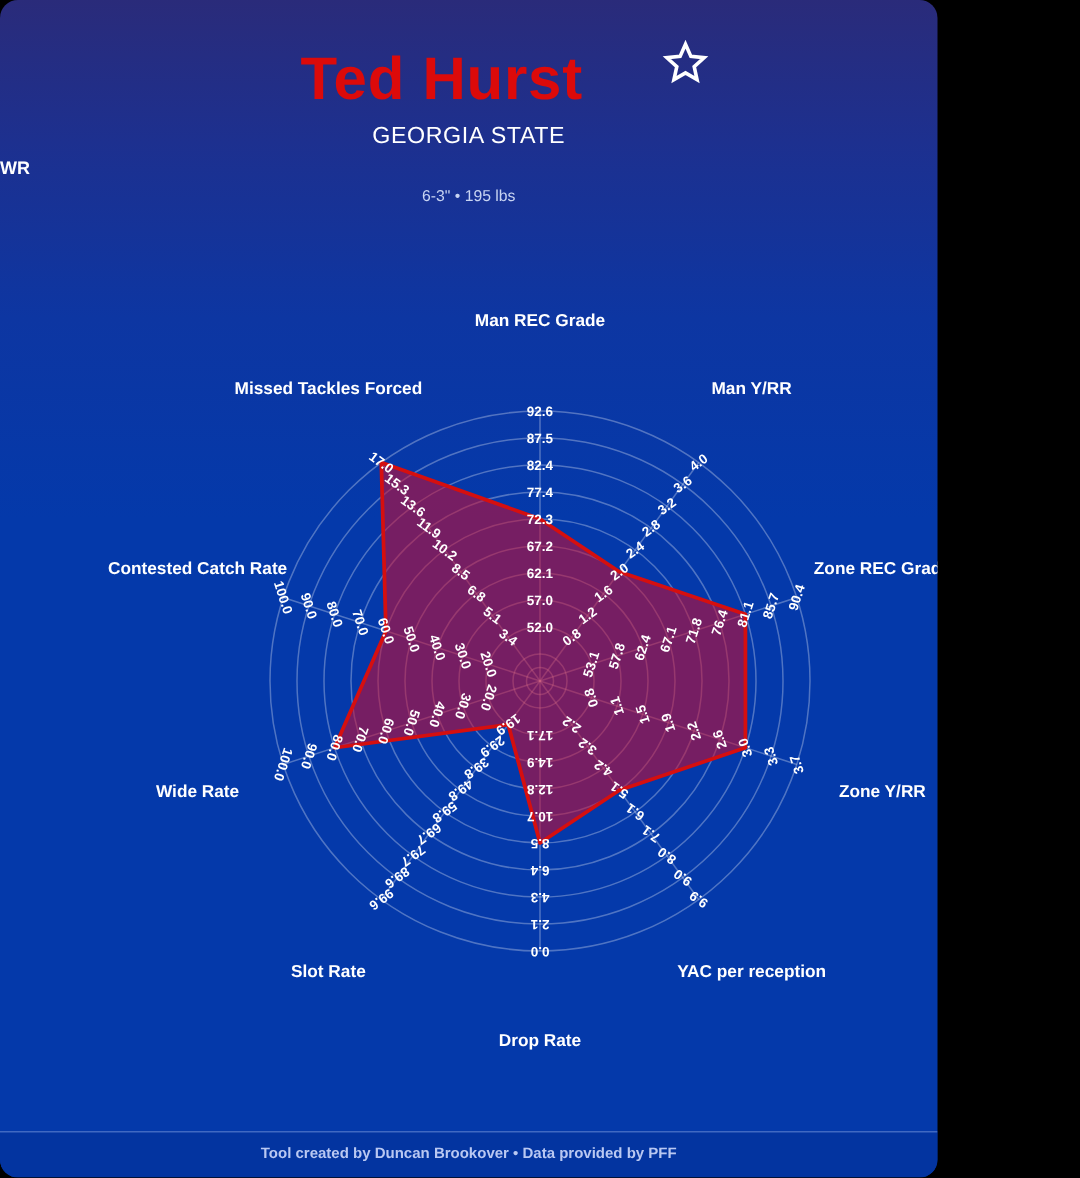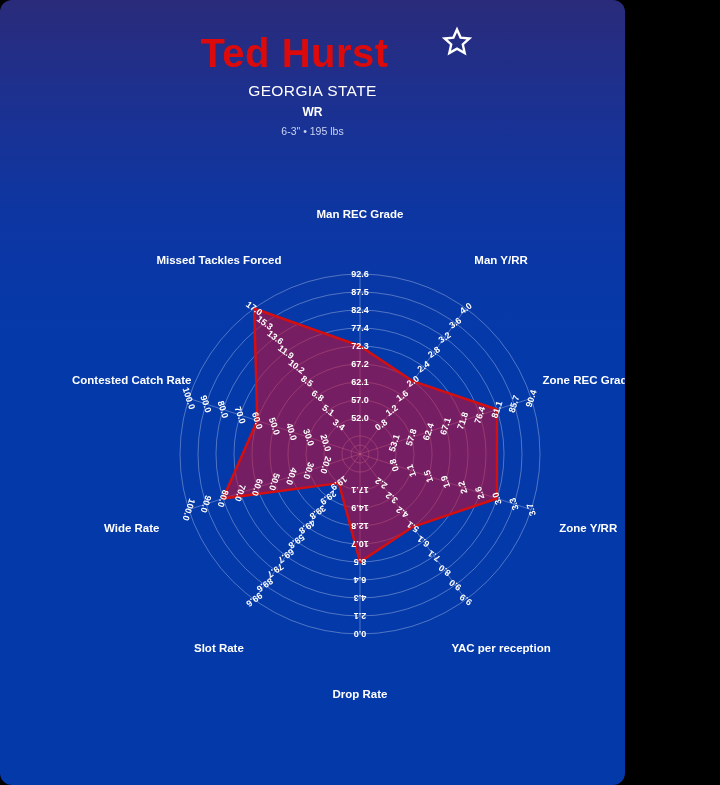--- a/index.html
+++ b/index.html
@@ -33,21 +33,21 @@
     top: 82px; left: 0; right: 0;
     text-align: center;
     font-size: 15.5px;
     font-weight: 400;
     color: #ffffff;
     letter-spacing: 0.4px;
   }
   .position {
     position: absolute;
     top: 105px; left: 0; right: 0;
-    text-align: center;
+    text-align: left;
     font-size: 12px;
     font-weight: 700;
     color: #ffffff;
   }
   .measurables {
     position: absolute;
     top: 125px; left: 0; right: 0;
     text-align: center;
     font-size: 10.5px;
     font-weight: 400;
@@ -208,14 +208,17 @@
       <text x="588.2535639108369" y="179.8359213500126" fill="#ffffff" font-size="11.5" font-weight="700" text-anchor="middle" dominant-baseline="central" font-family="&quot;Liberation Sans&quot;, sans-serif">Zone REC Grade</text>
       <text x="588.2535639108369" y="328.16407864998735" fill="#ffffff" font-size="11.5" font-weight="700" text-anchor="middle" dominant-baseline="central" font-family="&quot;Liberation Sans&quot;, sans-serif">Zone Y/RR</text>
       <text x="501.06846055019355" y="448.16407864998735" fill="#ffffff" font-size="11.5" font-weight="700" text-anchor="middle" dominant-baseline="central" font-family="&quot;Liberation Sans&quot;, sans-serif">YAC per reception</text>
       <text x="360.00000000000006" y="494" fill="#ffffff" font-size="11.5" font-weight="700" text-anchor="middle" dominant-baseline="central" font-family="&quot;Liberation Sans&quot;, sans-serif">Drop Rate</text>
       <text x="218.93153944980648" y="448.1640786499874" fill="#ffffff" font-size="11.5" font-weight="700" text-anchor="middle" dominant-baseline="central" font-family="&quot;Liberation Sans&quot;, sans-serif">Slot Rate</text>
       <text x="131.74643608916315" y="328.1640786499874" fill="#ffffff" font-size="11.5" font-weight="700" text-anchor="middle" dominant-baseline="central" font-family="&quot;Liberation Sans&quot;, sans-serif">Wide Rate</text>
       <text x="131.74643608916313" y="179.83592135001265" fill="#ffffff" font-size="11.5" font-weight="700" text-anchor="middle" dominant-baseline="central" font-family="&quot;Liberation Sans&quot;, sans-serif">Contested Catch Rate</text>
       <text x="218.9315394498064" y="59.835921350012626" fill="#ffffff" font-size="11.5" font-weight="700" text-anchor="middle" dominant-baseline="central" font-family="&quot;Liberation Sans&quot;, sans-serif">Missed Tackles Forced</text>
     </svg>
 
+  <div class="footer-bar">
+    <span class="footer-credit">Tool created by Duncan Brookover • Data provided by PFF</span>
+  </div>
 
 </div>
 
 </body></html>

